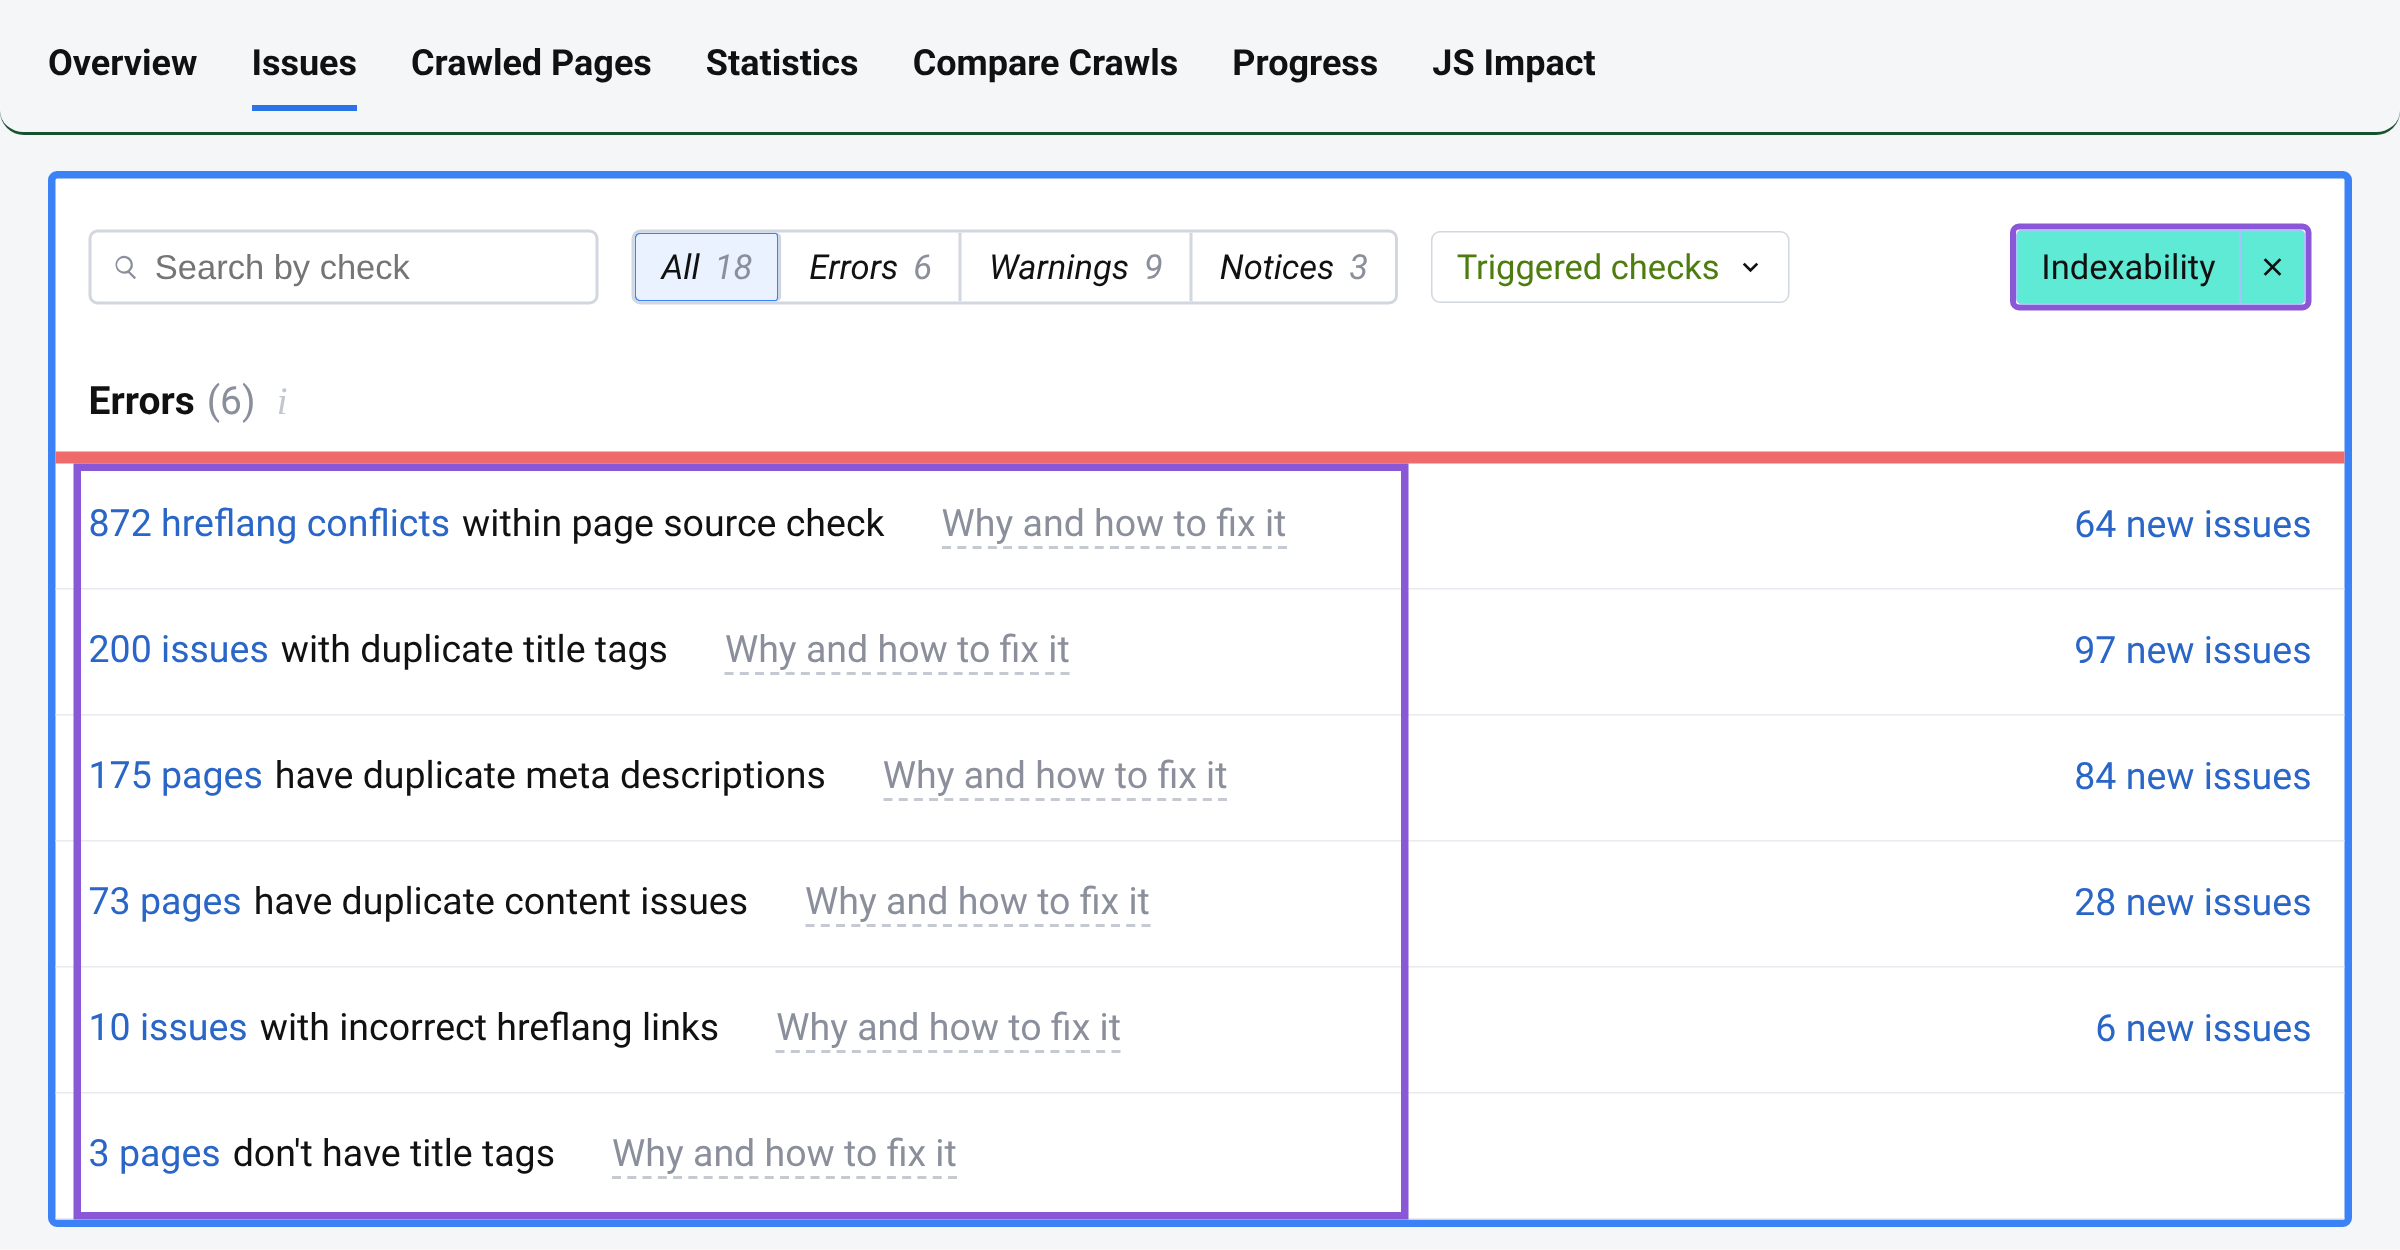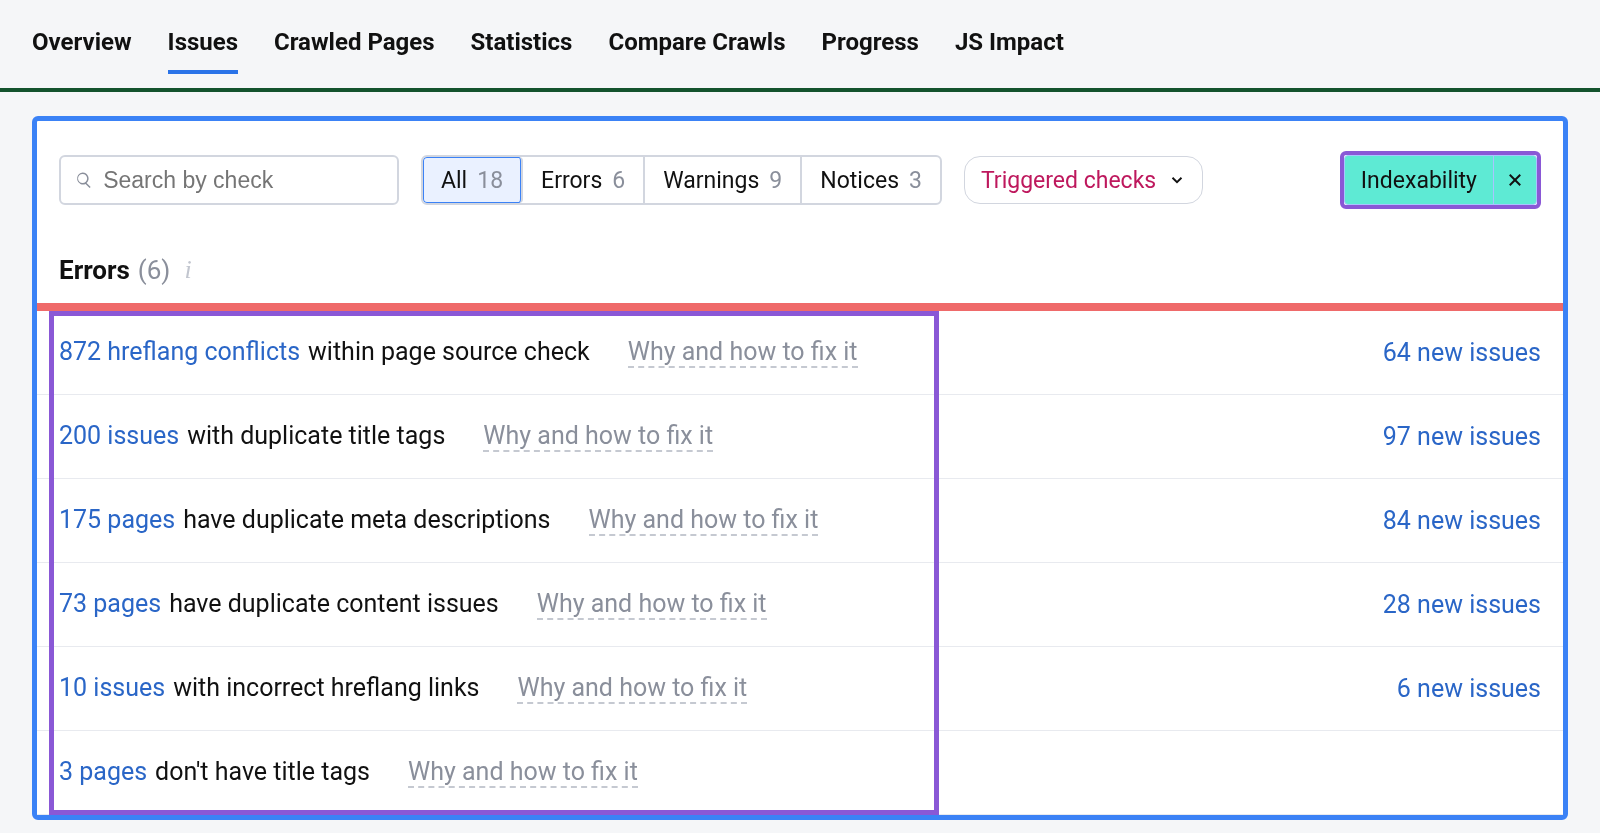--- a/index.html
+++ b/index.html
@@ -10,22 +10,23 @@
   width: 1600px;
   height: 833px;
   overflow: hidden;
 }
 
 
 .topnav {
   display: flex;
   gap: 36px;
   padding: 28px 32px 14px 32px;
-  border-bottom: 4px solid #14532d;
+  border-bottom: 2px solid #14532d;
   background: #f5f6f8;
+  border-radius: 16px;
 }
 .topnav .tab {
   font-size: 24px;
   font-weight: 700;
   color: #111;
   cursor: pointer;
   padding-bottom: 14px;
 }
 .topnav .tab.active {
   border-bottom: 4px solid #2a73e8;
@@ -65,20 +66,21 @@
   width: 100%;
   background: transparent;
 }
 
 .segmented {
   display: flex;
   border: 2px solid #d2d6df;
   border-radius: 6px;
   overflow: hidden;
   height: 50px;
+  font-style: italic;
 }
 .segmented .seg {
   display: flex;
   align-items: center;
   padding: 0 18px;
   font-size: 23px;
   border-right: 2px solid #d2d6df;
   cursor: pointer;
 }
 .segmented .seg:last-child { border-right: none; }
@@ -89,25 +91,25 @@
 }
 .segmented .seg .count {
   color: #8a8f9b;
   margin-left: 10px;
 }
 
 .dropdown {
   display: flex;
   align-items: center;
   border: 1px solid #d2d6df;
-  border-radius: 16px;
+  border-radius: 6px;
   padding: 0 16px;
   height: 48px;
   font-size: 23px;
-  color: #be185d;
+  color: #4d7c0f;
   cursor: pointer;
   gap: 12px;
 }
 .dropdown svg { width: 18px; height: 18px; stroke: #111; stroke-width: 2.5; fill: none; }
 
 .chip-wrap {
   border: 4px solid #8a58d6;
   border-radius: 6px;
   padding: 0;
   margin-left: auto;

